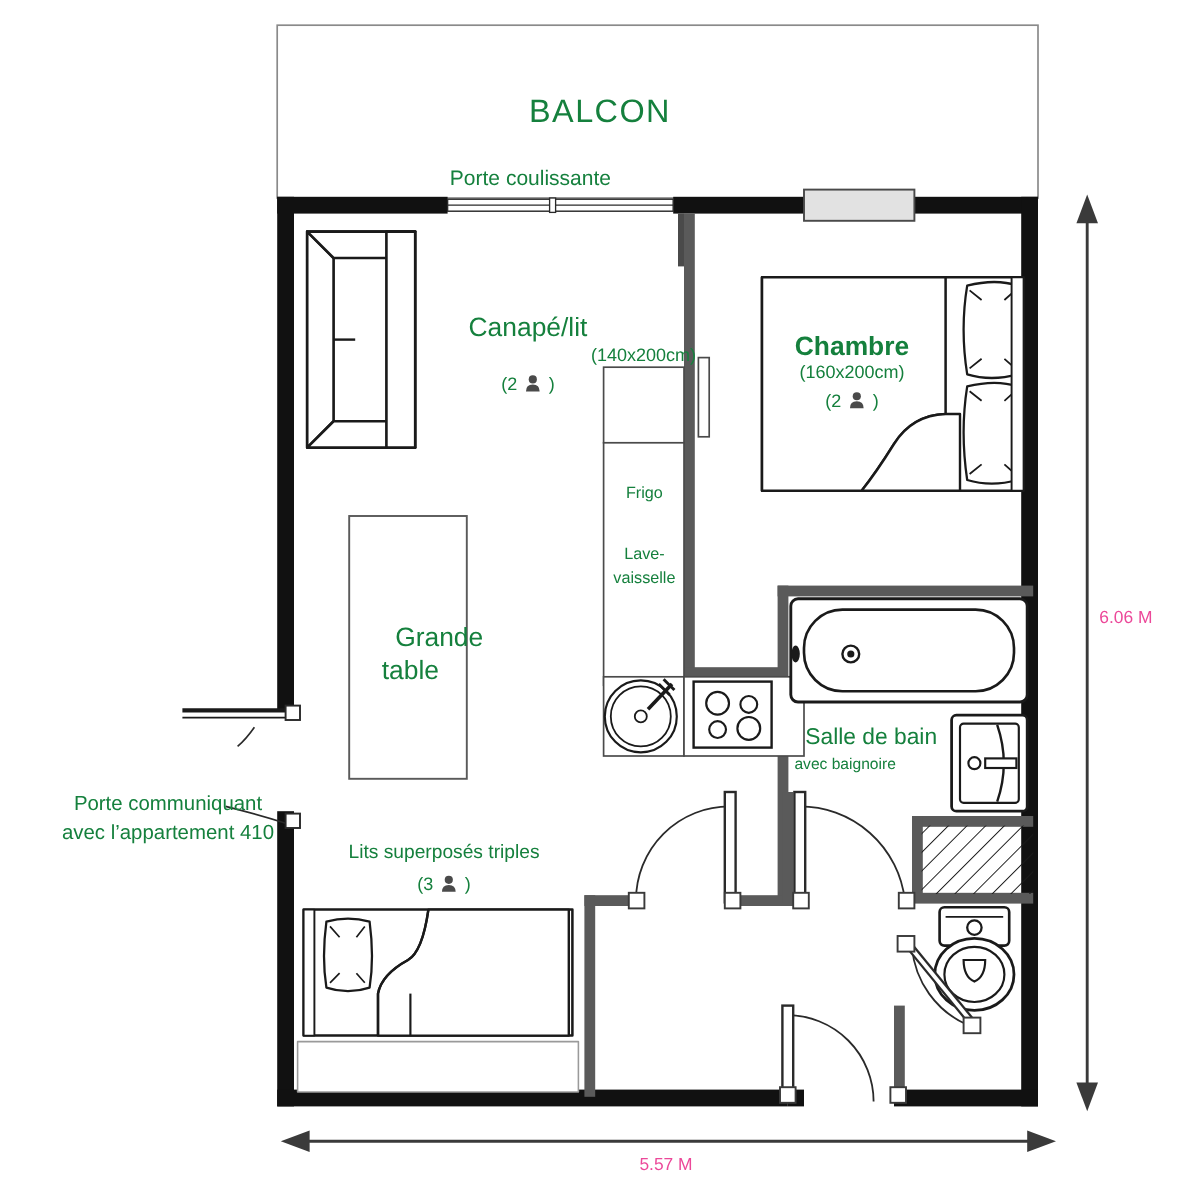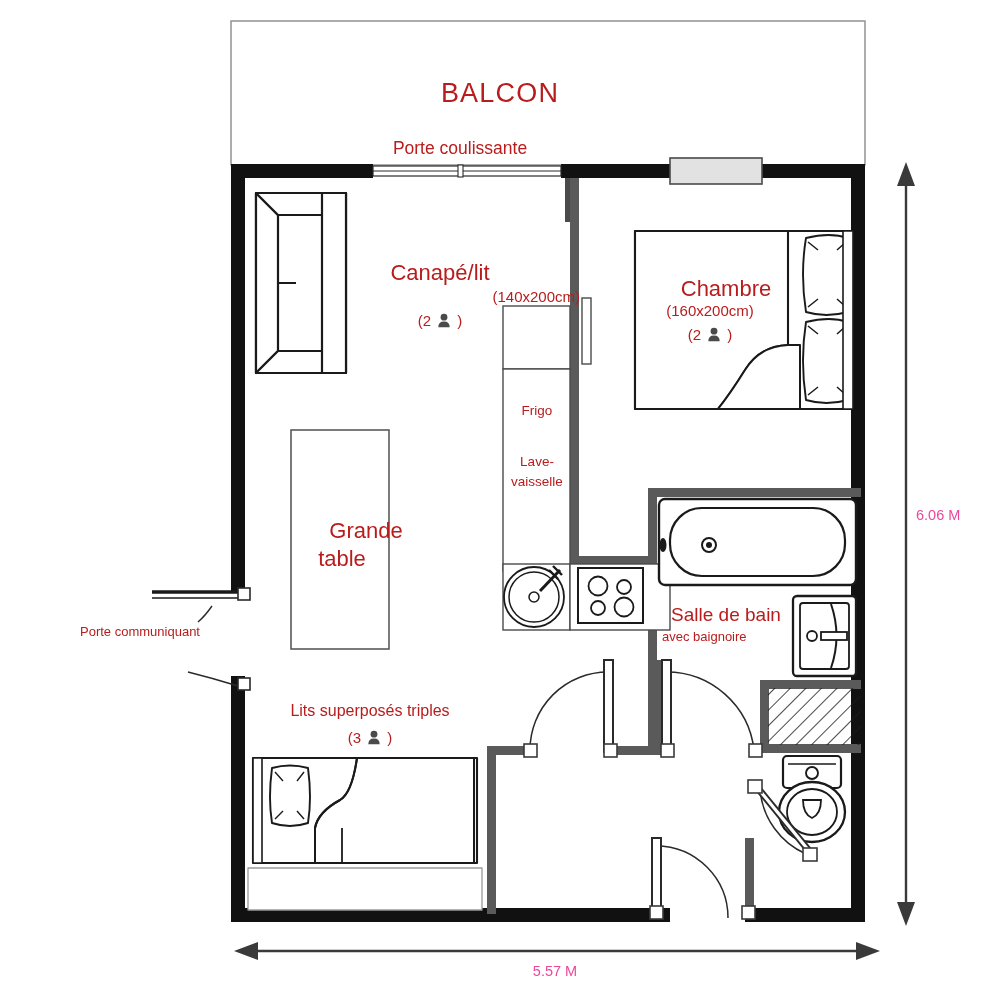--- a/index.html
+++ b/index.html
@@ -19,21 +19,21 @@
     width: 1000px;
     height: 995px;
   }
   #plan svg {
     display: block;
   }
   .lbl {
     position: absolute;
     text-align: center;
     line-height: 1.18;
-    color: #b91c1c;
+    color: #15803d;
     white-space: nowrap;
     pointer-events: none;
   }
   .lbl-balcon {
     font-size: 27px;
     letter-spacing: 1.2px;
   }
   .lbl-room {
     font-size: 22px;
   }
@@ -44,22 +44,23 @@
     font-size: 13px;
   }
   .lbl-tiny {
     font-size: 13.5px;
   }
   .lbl-dim {
     font-size: 14.5px;
     color: #ec4899;
   }
   .lbl-note {
-    font-size: 13px;
+    font-size: 17px;
     line-height: 1.35;
+    margin-top: 36px;
   }
   .lbl-anno {
     font-size: 17.5px;
   }
   .person {
     display: inline-block;
     vertical-align: -2px;
     margin: 0 2px;
   }
 </style>
@@ -286,39 +287,39 @@
     <g>
       <line x1="248" y1="951" x2="866" y2="951" stroke="#3a3a3a" stroke-width="2.4"></line>
       <polygon points="234,951 258,942 258,960" fill="#3a3a3a"></polygon>
       <polygon points="880,951 856,942 856,960" fill="#3a3a3a"></polygon>
     </g>
 
   </svg>
 
   <div class="lbl lbl-balcon" style="left:0; top:78px; width:1000px;">BALCON</div>
 
-  <div class="lbl lbl-anno" style="left:310px; top:138px; width:300px;">Porte coulissante</div>
+  <div class="lbl lbl-anno" style="left:292px; top:138px; width:300px;">Porte coulissante</div>
 
   <div>
     <div class="lbl lbl-room" style="left:300px; top:260px; width:280px;">Canapé/lit</div>
     <div class="lbl lbl-sub" style="left:300px; top:288px; width:280px;text-align:right;">(140x200cm)</div>
     <div class="lbl lbl-sub" style="left:300px; top:312px; width:280px;">
       <span>(2</span>
       <span class="person">
         <svg width="14" height="15" viewBox="0 0 14 15">
           <circle cx="7" cy="4.2" r="3.4" fill="#4a4a4a"></circle>
           <path d="M1.3,14.2 Q1.3,8.4 7,8.4 Q12.7,8.4 12.7,14.2 Z" fill="#4a4a4a"></path>
         </svg>
       </span>
       <span>)</span>
     </div>
   </div>
 
   <div>
-    <div class="lbl lbl-room" style="left:616px; top:276px; width:220px;">Chambre</div>
+    <div class="lbl lbl-room" style="left:600px; top:276px; width:220px;font-weight:bold;">Chambre</div>
     <div class="lbl lbl-sub" style="left:600px; top:302px; width:220px;">(160x200cm)</div>
     <div class="lbl lbl-sub" style="left:600px; top:326px; width:220px;">
       <span>(2</span>
       <span class="person">
         <svg width="14" height="15" viewBox="0 0 14 15">
           <circle cx="7" cy="4.2" r="3.4" fill="#4a4a4a"></circle>
           <path d="M1.3,14.2 Q1.3,8.4 7,8.4 Q12.7,8.4 12.7,14.2 Z" fill="#4a4a4a"></path>
         </svg>
       </span>
       <span>)</span>
@@ -343,17 +344,18 @@
         <svg width="14" height="15" viewBox="0 0 14 15">
           <circle cx="7" cy="4.2" r="3.4" fill="#4a4a4a"></circle>
           <path d="M1.3,14.2 Q1.3,8.4 7,8.4 Q12.7,8.4 12.7,14.2 Z" fill="#4a4a4a"></path>
         </svg>
       </span>
       <span>)</span>
     </div>
   </div>
 
   <div class="lbl lbl-note" style="left:10px; top:623px; width:260px;">Porte communiquant</div>
+  <div class="lbl lbl-note" style="left:10px; top:647px; width:260px;">avec l’appartement 410</div>
 
   <div class="lbl lbl-dim" style="left:916px; top:507px; width:80px; text-align:left;">6.06 M</div>
   <div class="lbl lbl-dim" style="left:0; top:963px; width:1110px;">5.57 M</div>
 
 </div>
 
 </body></html>

